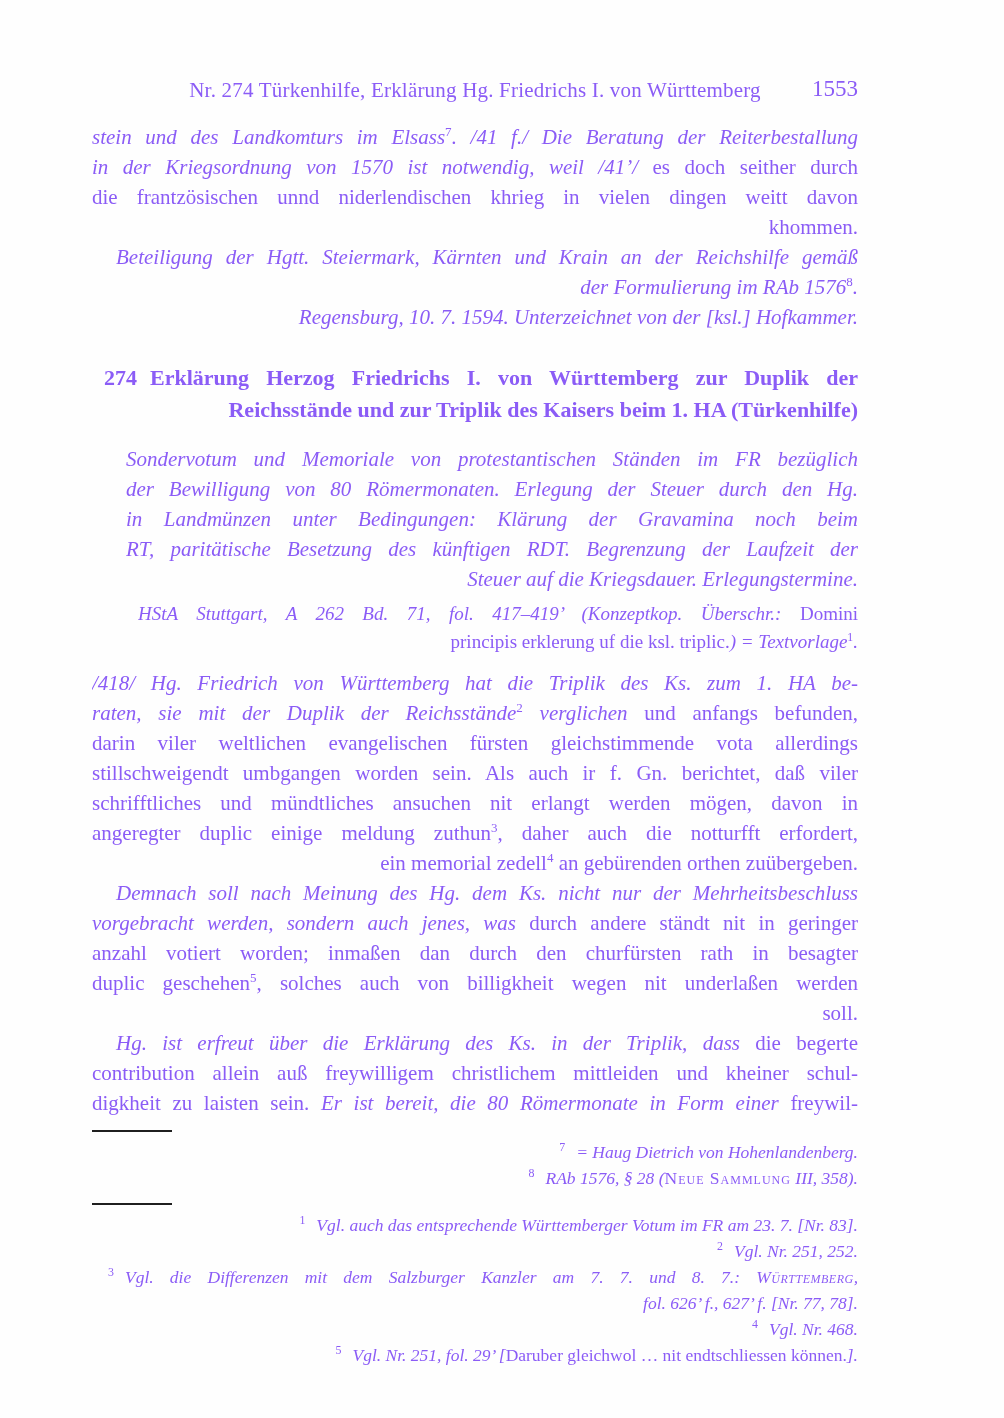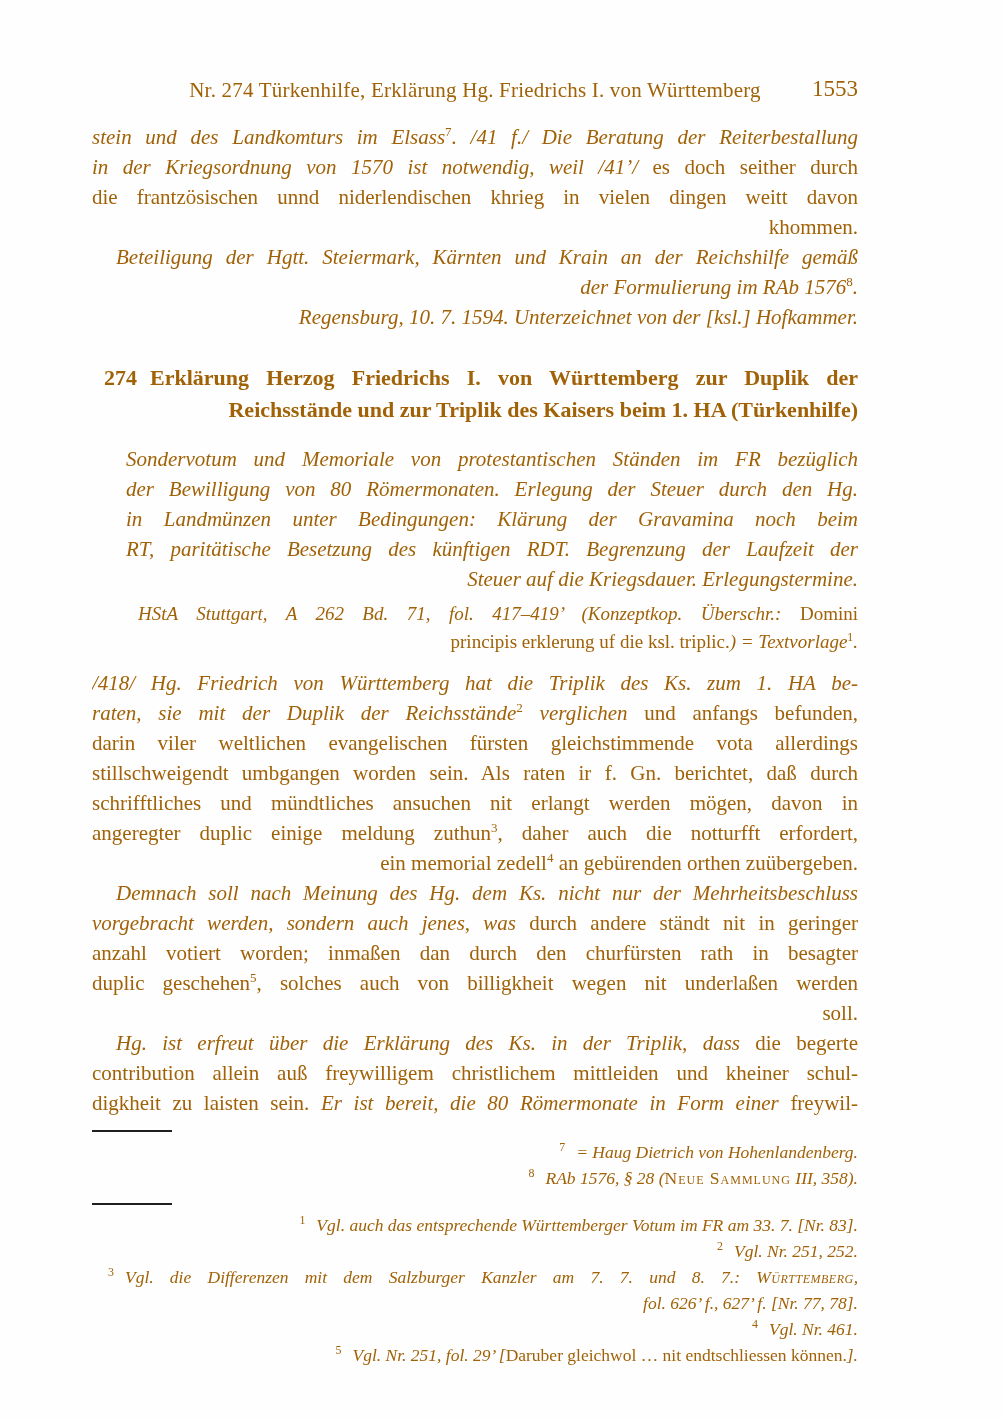--- a/index.html
+++ b/index.html
@@ -2,21 +2,21 @@
 <html lang="de"><head>
 <meta charset="utf-8">
 <style>
   html, body { margin: 0; padding: 0; background: #e8e8e8; }
   .page {
     position: relative;
     width: 1004px;
     height: 1418px;
     margin: 0 auto;
     background: #fefefe;
-    color: #a16207;
+    color: #8b5cf6;
     font-family: "Liberation Serif", serif;
     box-sizing: border-box;
     padding: 78px 146px 0 92px;
     overflow: hidden;
   }
   
   .header { position: relative; height: 28px; margin-bottom: 16px; font-size: 21px; }
   .header .title { position: absolute; left: 0; right: 0; text-align: center; letter-spacing: 0.2px; }
   .header .pagenum { position: absolute; right: 0; top: -2px; font-size: 23px; }
 
@@ -99,21 +99,21 @@
     </div>
   <div class="archive">
       <div class="line j"><span class="i">HStA Stuttgart, A 262 Bd. 71, fol. 417–419’ (Konzeptkop. Überschr.: </span><span class="r">Domini</span></div>
       <div class="line"><span class="r">principis erklerung uf die ksl. triplic.</span><span class="i">) = </span><span class="i">Textvorlage</span><span class="sup">1</span><span class="i">.</span></div>
     </div>
 
   <div class="body-t p418">
       <div class="line j"><span class="i">/418/ Hg. Friedrich von Württemberg hat die Triplik des Ks. zum 1. HA be-</span></div>
       <div class="line j"><span class="i">raten, sie mit der Duplik der Reichsstände</span><span class="sup">2</span><span class="i"> verglichen </span><span class="r">und anfangs befunden,</span></div>
       <div class="line j"><span class="r">darin viler weltlichen evangelischen fürsten gleichstimmende vota allerdings</span></div>
-      <div class="line j"><span class="r">stillschweigendt umbgangen worden sein. Als raten ir f. Gn. berichtet, daß durch</span></div>
+      <div class="line j"><span class="r">stillschweigendt umbgangen worden sein. Als auch ir f. Gn. berichtet, daß viler</span></div>
       <div class="line j"><span class="r">schrifftliches und mündtliches ansuchen nit erlangt werden mögen, davon in</span></div>
       <div class="line j"><span class="r">angeregter duplic einige meldung zuthun</span><span class="sup">3</span><span class="r">, daher auch die notturfft erfordert,</span></div>
       <div class="line"><span class="r">ein memorial zedell</span><span class="sup">4</span><span class="r"> an gebürenden orthen zuübergeben.</span></div>
     </div>
   <div class="body-t">
       <div class="line j ind"><span class="i">Demnach soll nach Meinung des Hg. dem Ks. nicht nur der Mehrheitsbeschluss</span></div>
       <div class="line j"><span class="i">vorgebracht werden, sondern auch jenes, was </span><span class="r">durch andere ständt nit in geringer</span></div>
       <div class="line j"><span class="r">anzahl votiert worden; inmaßen dan durch den churfürsten rath in besagter</span></div>
       <div class="line j"><span class="r">duplic geschehen</span><span class="sup">5</span><span class="r">, solches auch von billigkheit wegen nit underlaßen werden</span></div>
       <div class="line"><span class="r">soll.</span></div>
@@ -128,30 +128,30 @@
     <div class="fnrule"></div>
     <div class="fn">
         <div class="line"><span class="fnum">7</span><span class="i">= Haug Dietrich von Hohenlandenberg.</span></div>
       </div>
     <div class="fn">
         <div class="line"><span class="fnum">8</span><span class="i">RAb 1576, § 28 (</span><span class="sc">Neue Sammlung</span><span class="i"> III, 358).</span></div>
       </div>
 
     <div class="fnrule second"></div>
     <div class="fn">
-        <div class="line"><span class="fnum">1</span><span class="i">Vgl. auch das entsprechende Württemberger Votum im FR am 33. 7. [Nr. 83].</span></div>
+        <div class="line"><span class="fnum">1</span><span class="i">Vgl. auch das entsprechende Württemberger Votum im FR am 23. 7. [Nr. 83].</span></div>
       </div>
     <div class="fn">
         <div class="line"><span class="fnum">2</span><span class="i">Vgl. Nr. 251, 252.</span></div>
       </div>
     <div class="fn">
         <div class="line j"><span class="fnum">3</span><span class="i">Vgl. die Differenzen mit dem Salzburger Kanzler am 7. 7. und 8. 7.: </span><span class="sci">Württemberg</span><span class="i">,</span></div>
         <div class="line"><span class="i">fol. 626’ f., 627’ f. [Nr. 77, 78].</span></div>
       </div>
     <div class="fn">
-        <div class="line"><span class="fnum">4</span><span class="i">Vgl. Nr. 461.</span></div>
+        <div class="line"><span class="fnum">4</span><span class="i">Vgl. Nr. 468.</span></div>
       </div>
     <div class="fn">
         <div class="line"><span class="fnum">5</span><span class="i">Vgl. Nr. 251, fol. 29’ [</span><span class="r">Daruber gleichwol … nit endtschliessen können.</span><span class="i">].</span></div>
       </div>
   </div>
 
 </div>
 
 </body></html>

